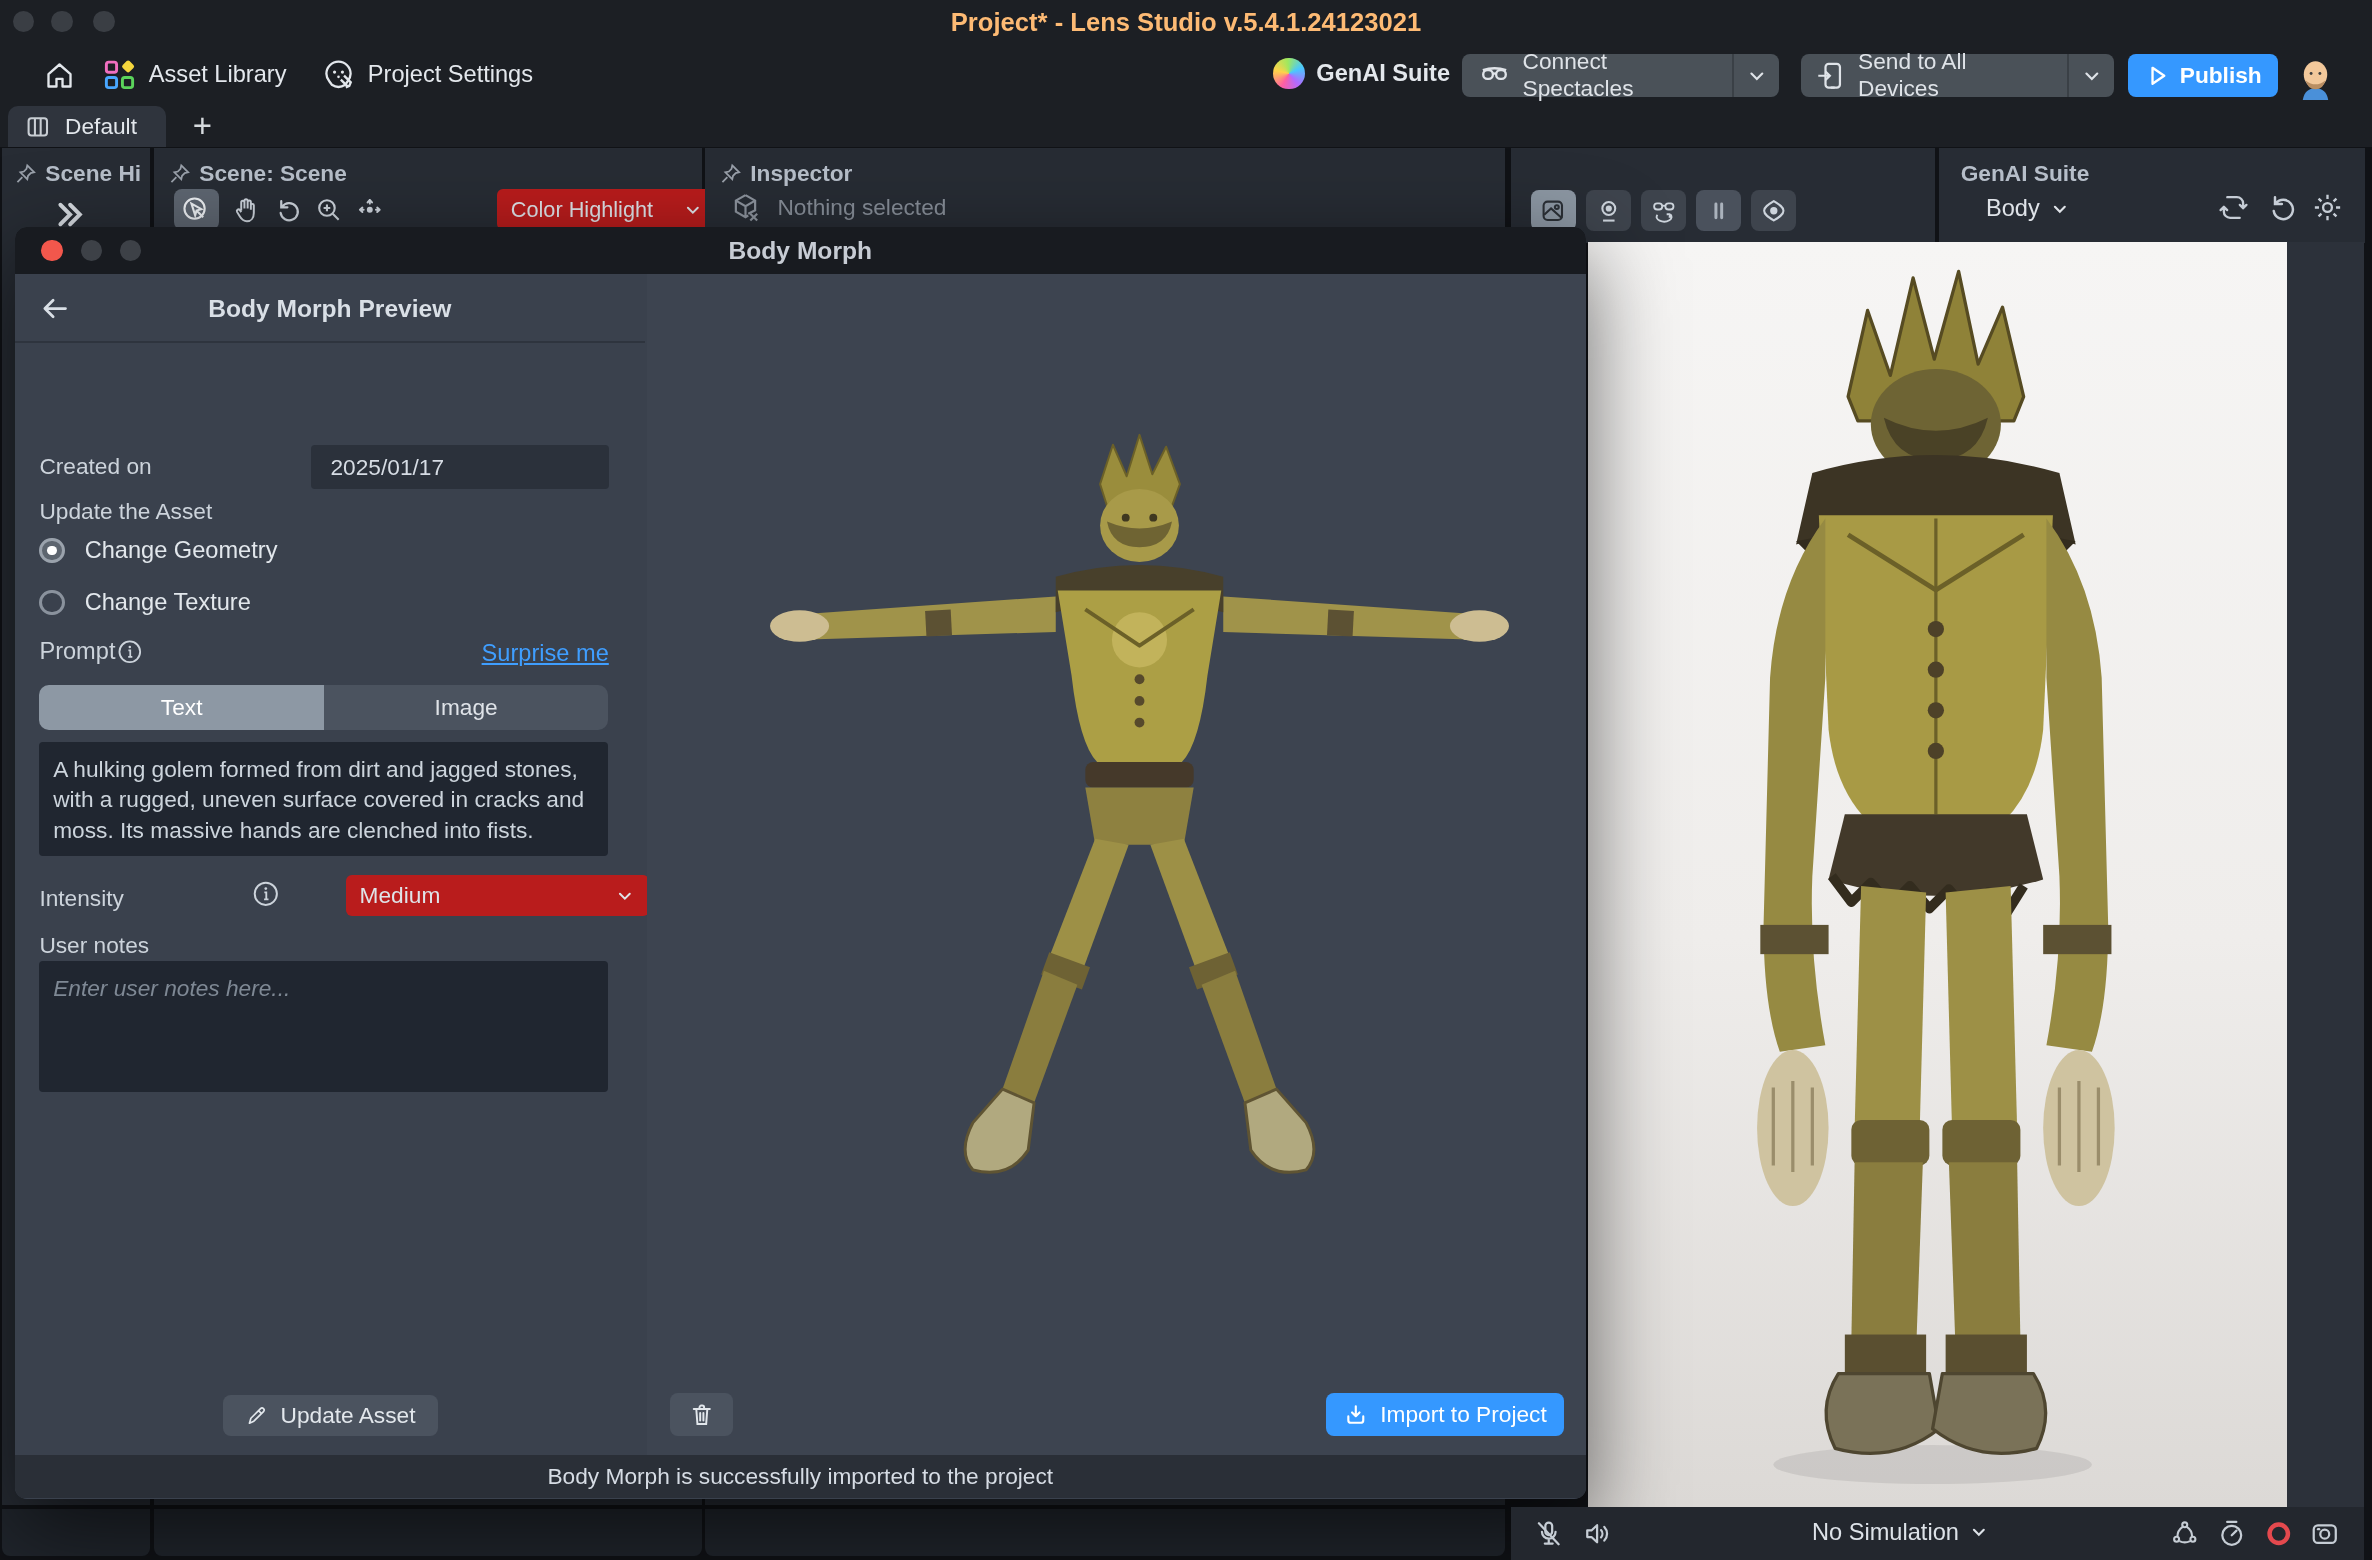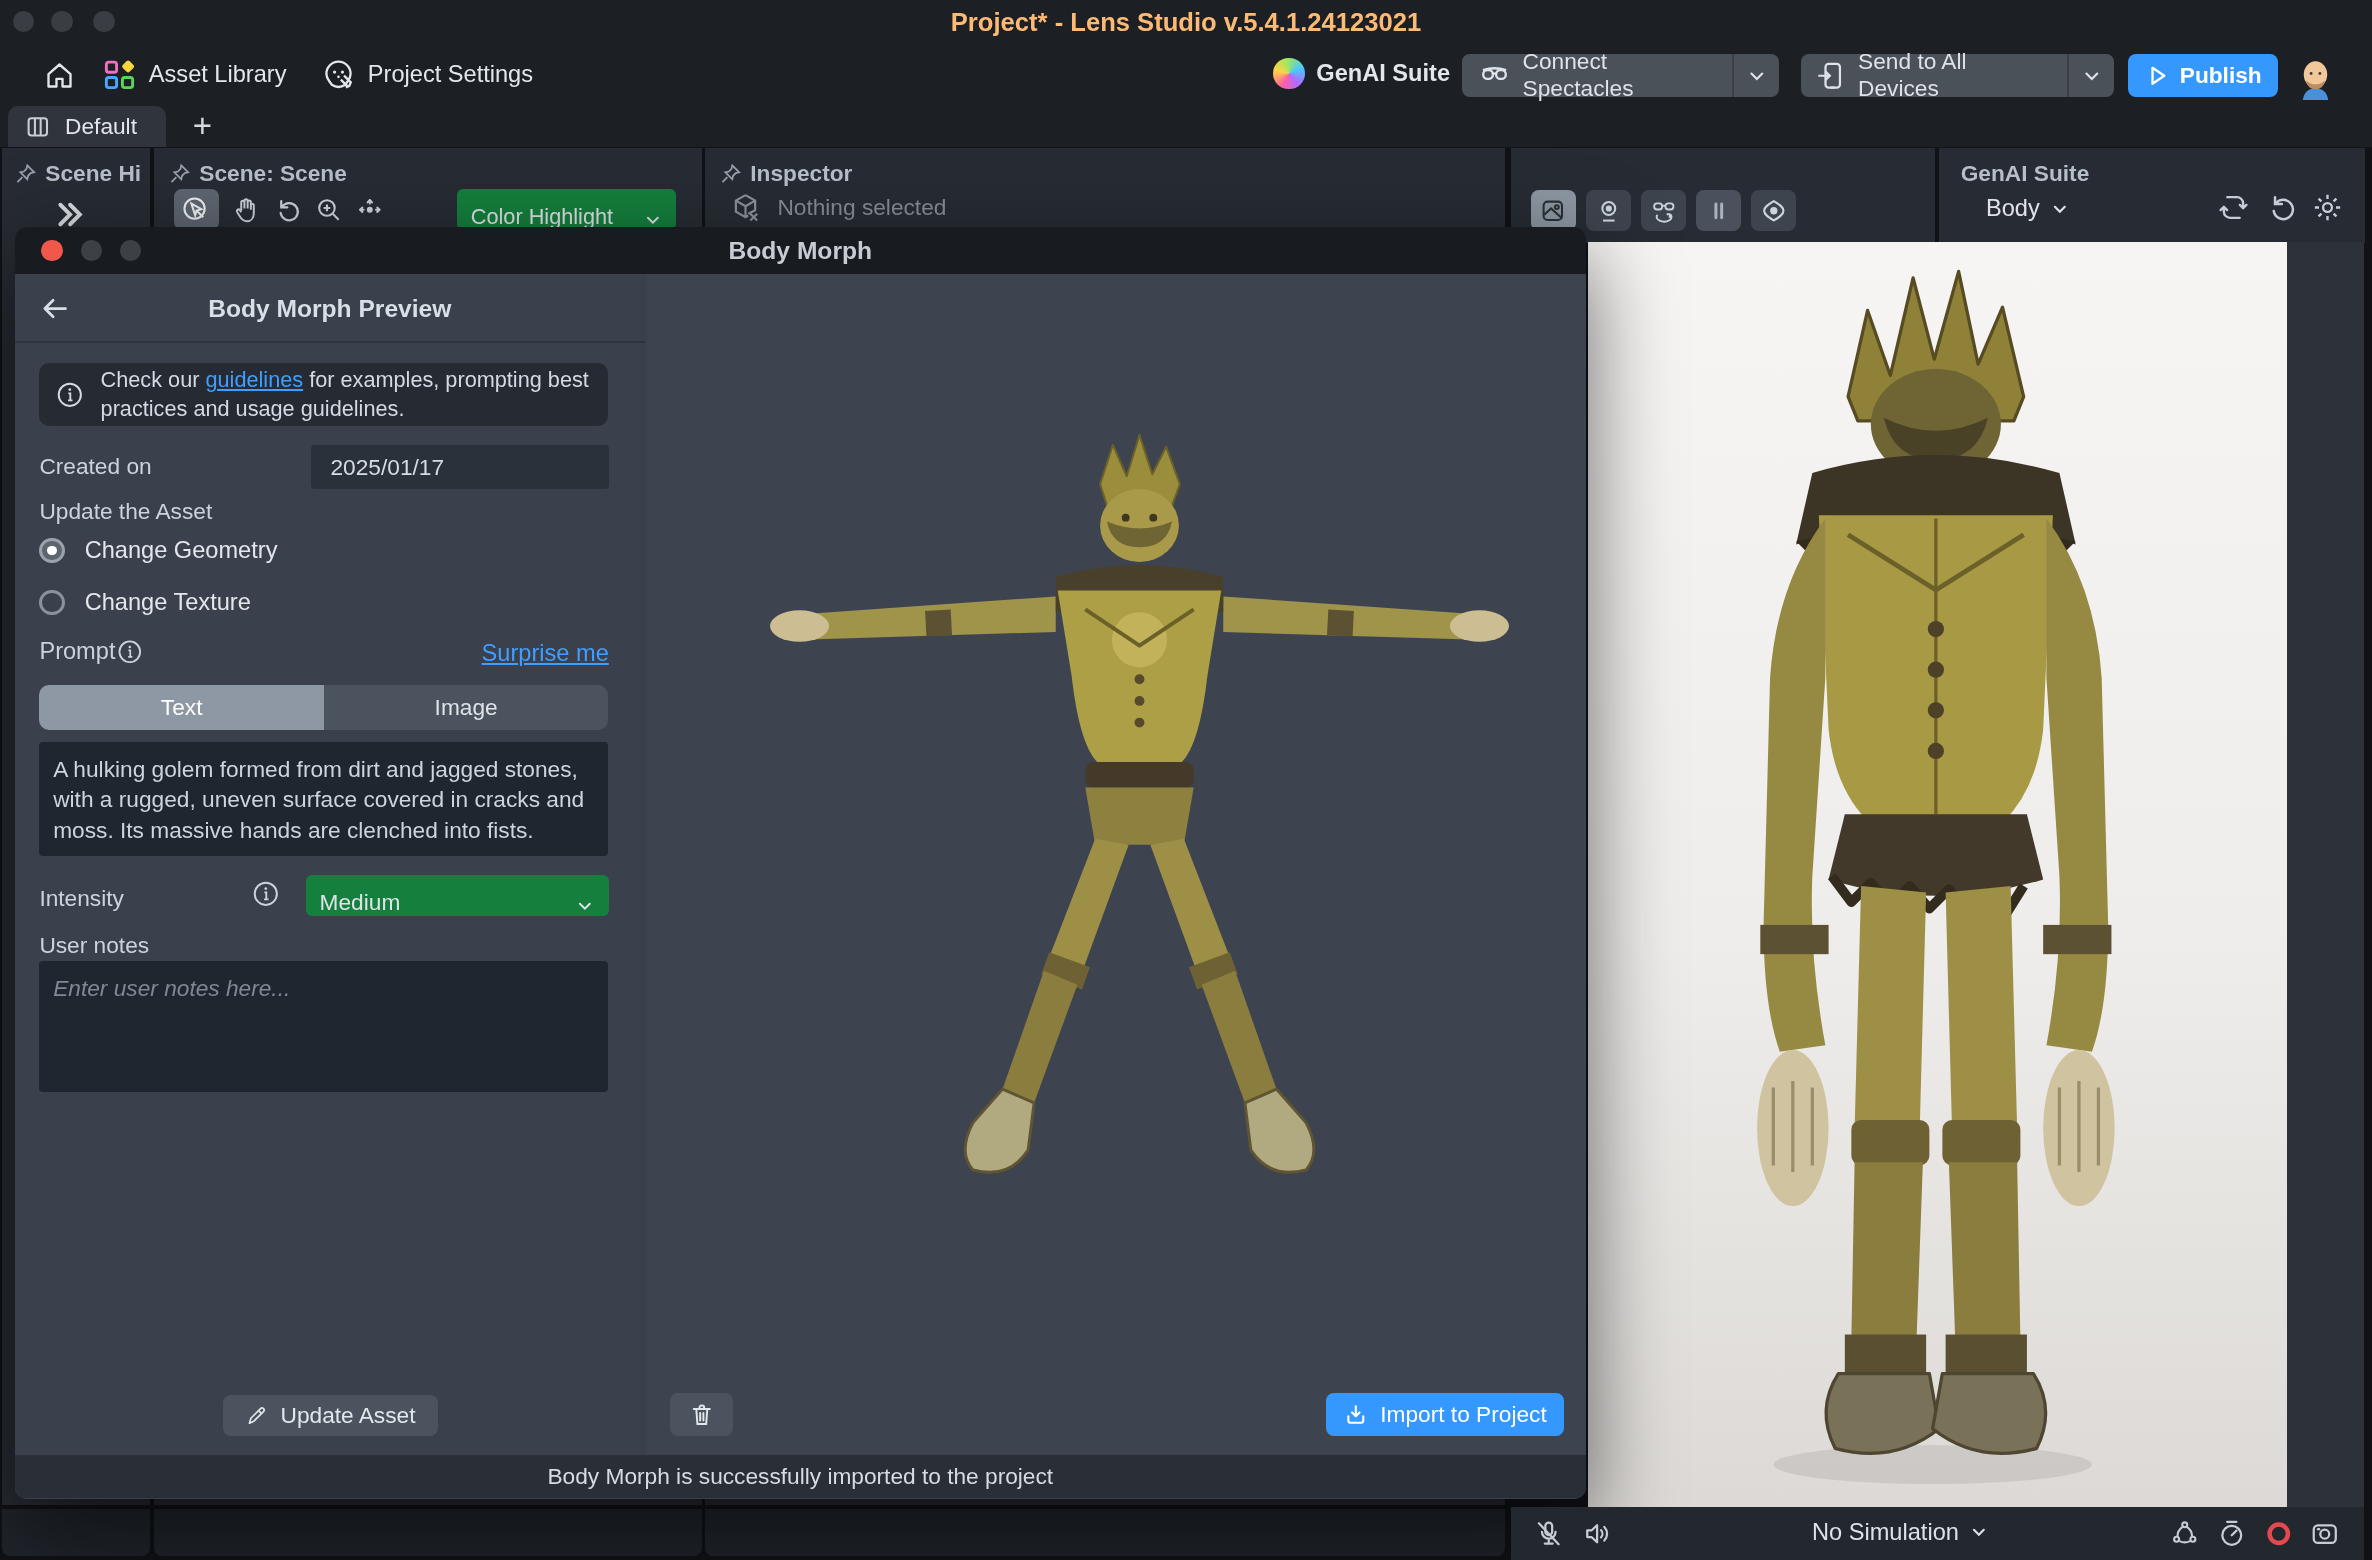--- a/index.html
+++ b/index.html
@@ -22,22 +22,22 @@
 
   
   #tabstrip { left:0; top:106px; width:2372px; height:41px; background:#1c1f24; }
   .tab-active { left:7.9px; top:0; width:158px; height:41px; background:#2f343d; border-radius:9.9px 9.9px 0 0;
                 display:flex; align-items:center; gap:13.8px; padding-left:15.8px; color:#e3e7ec; font-size:22.7px; }
 
   
   .panel { background:#272c34; }
   .panel-hdr { display:flex; align-items:center; gap:7.9px; font-size:22.7px; font-weight:bold; color:#b6bec9; }
   .dim { color:#878e98; }
-  .drop { background:#15803d; border-radius:5.9px; display:flex; align-items:flex-end; justify-content:space-between;
-          color:#dfe3e8; font-size:21.7px; padding:0 13.8px; }
+  .drop { background:#b91c1c; border-radius:5.9px; display:flex; align-items:center; justify-content:space-between;
+          color:#dfe3e8; font-size:21.7px; padding:0 13.8px;margin-left:40px; }
   .tool-btn { width:45px; height:41px; border-radius:7.9px; display:flex; align-items:center; justify-content:center; color:#cdd4dc; }
 
   
   #dialog { left:14.8px; top:227px; width:1571px; height:1272px; border-radius:11.8px; overflow:hidden;
             box-shadow:0 29.6px 89px rgba(0,0,0,.6); background:#3a414d; z-index:50; }
   #dlg-titlebar { height:47px; background:#181b20; position:relative; }
   #dlg-titlebar .title { width:100%; text-align:center; line-height:47px; font-size:24.6px; font-weight:bold; color:#c7ccd4; }
   #dlg-left  { position:absolute; left:0; top:47px; width:630px; height:1181px; background:#3a414d; }
   #dlg-right { position:absolute; left:632px; top:47px; width:939px; height:1181px; background:#3d4450; }
   #dlg-status{ position:absolute; left:0; top:1228px; width:1571px; height:43px; background:#2a2f37;
@@ -448,30 +448,20 @@
   <div id="dlg-left">
     <div class="hdr">
       <span class="abs icon" style="left:23.6px;top:17.7px">
         <svg width="33" height="33" viewBox="0 0 24 24" fill="none" stroke="#d9dfe6" stroke-width="2" stroke-linecap="round" stroke-linejoin="round">
             <path d="M20 12 H5 M11 6 L5 12 L11 18"></path>
           </svg>
       </span>
       <div class="t">Body Morph Preview</div>
     </div>
 
-    <div class="abs infobox" style="left:24.6px;top:89px;width:569px;height:63px">
-      <span class="icon info-i">
-        <svg width="29.6" height="29.6" viewBox="0 0 24 24" fill="none" stroke="#d4dae2" stroke-width="1.6">
-            <circle cx="12" cy="12" r="9"></circle>
-            <circle cx="12" cy="7.8" r="1.1" fill="#d4dae2" stroke="none"></circle>
-            <path d="M10.8 10.8 H12.4 V16.5 M10.6 16.5 h3.6" stroke-width="1.5"></path>
-          </svg>
-      </span>
-      <span><span>Check our </span><span class="link">guidelines</span><span> for examples, prompting best practices and usage guidelines.</span></span>
-    </div>
 
     <span class="abs lbl" style="left:24.6px;top:179px">Created on</span>
     <div class="abs field" style="left:296px;top:171px;width:298px;height:44px">
       <span>2025/01/17</span>
     </div>
 
     <span class="abs lbl" style="left:24.6px;top:224px">Update the Asset</span>
 
     <div class="row abs" style="left:24.6px;top:263px;gap:19.7px">
       <span class="radio-outer sel"></span>

